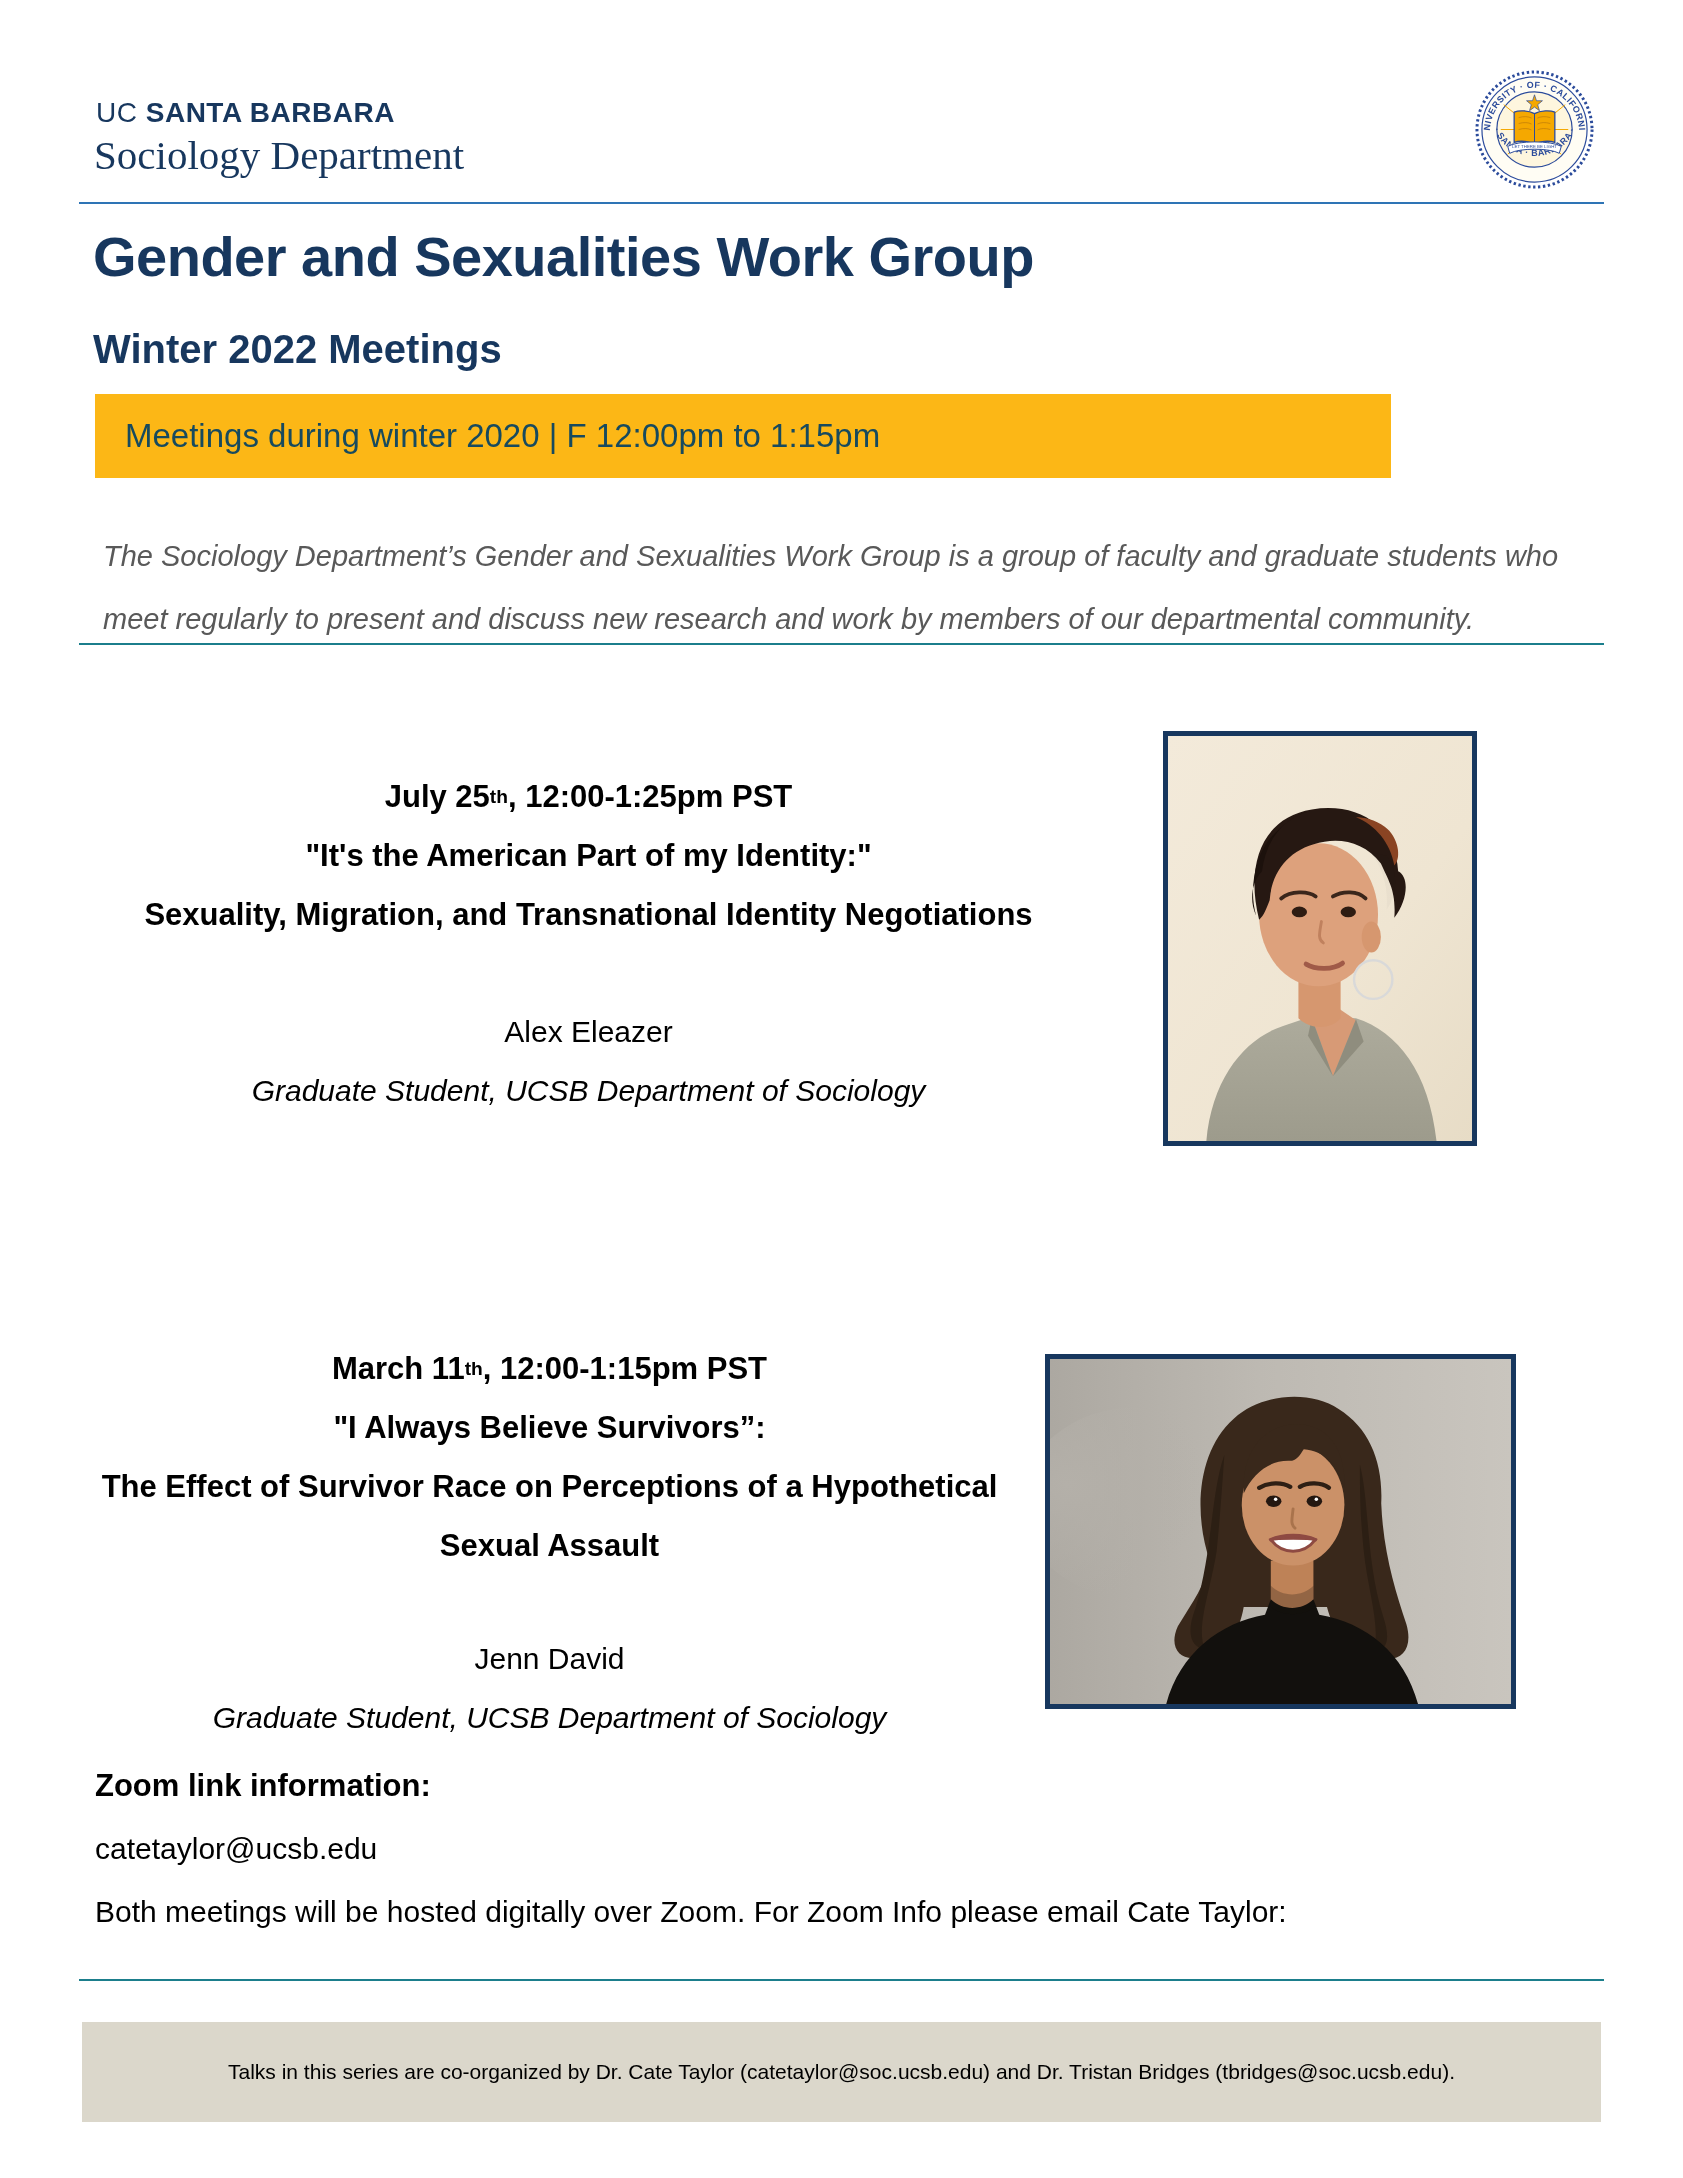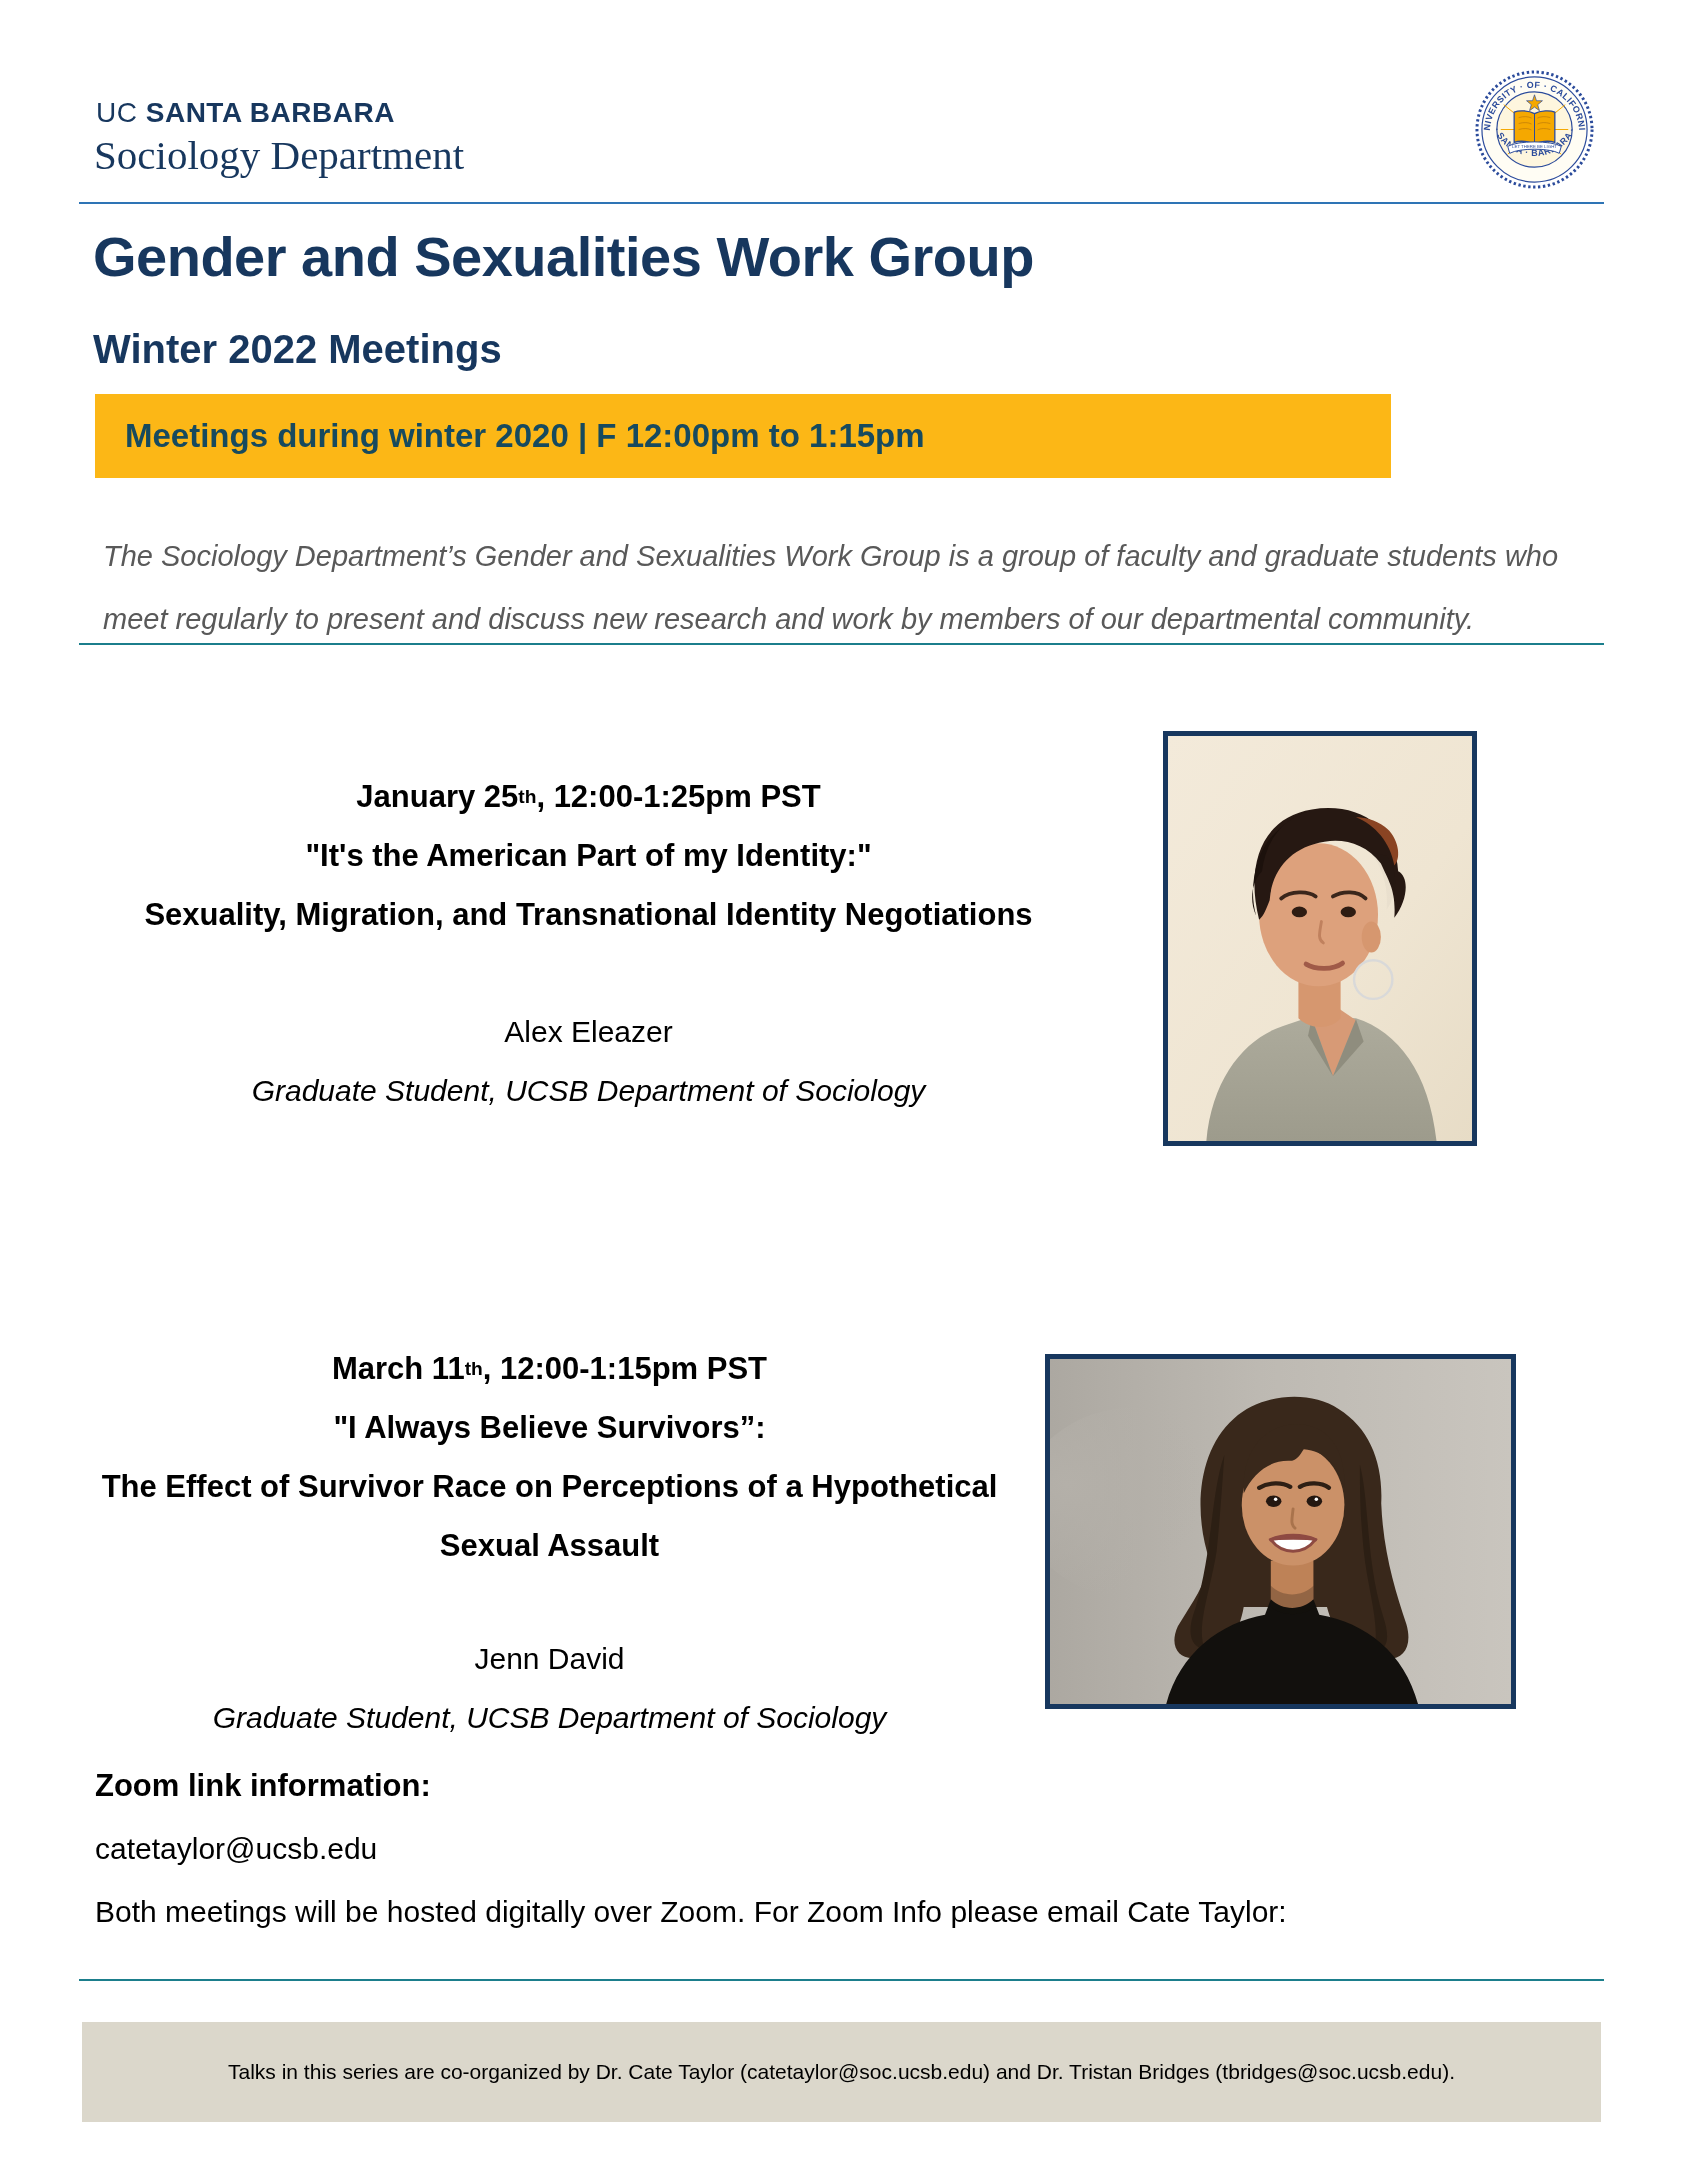--- a/index.html
+++ b/index.html
@@ -41,21 +41,21 @@
   .page-subtitle {
     position: absolute; left: 93px; top: 327px;
     font-size: 40px; font-weight: 700; color: #17375E;
   }
   .banner {
     position: absolute; left: 95px; top: 394px;
     width: 1296px; height: 84px; background: #FCB716;
   }
   .banner-text {
     padding-left: 30px; line-height: 84px;
-    font-size: 33px; font-weight: 700; color: #174A5E;
+    font-size: 33px; font-weight: 400; color: #174A5E;
     white-space: nowrap;
   }
 
   
   .description {
     position: absolute; left: 103px; top: 525px; width: 1475px;
     font-style: italic; font-size: 29px; color: #595959;
     line-height: 63px;
   }
   .rule-teal { position: absolute; left: 79px; width: 1525px; height: 2px; background: #1B7E8C; }
@@ -163,21 +163,21 @@
 
   <div class="banner">
     <div class="banner-text">Meetings during winter 2020 | F 12:00pm to 1:15pm</div>
   </div>
 
   <div class="description">The Sociology Department’s Gender and Sexualities Work Group is a group of faculty and graduate students who meet regularly to present and discuss new research and work by members of our departmental community.</div>
   <div class="rule-teal r1"></div>
 
   <div class="event-text event1-text">
     <div class="event-line">
-      <span>January 25</span>
+      <span>July 25</span>
         <sup>th</sup>
         <span>, 12:00-1:25pm PST</span>
     </div>
     <div class="event-line">"It's the American Part of my Identity:"</div>
     <div class="event-line">Sexuality, Migration, and Transnational Identity Negotiations</div>
   </div>
   <div class="speaker-block event1-speaker">
     <div class="speaker-line">Alex Eleazer</div>
     <div class="speaker-line affil">Graduate Student, UCSB Department of Sociology</div>
   </div>

